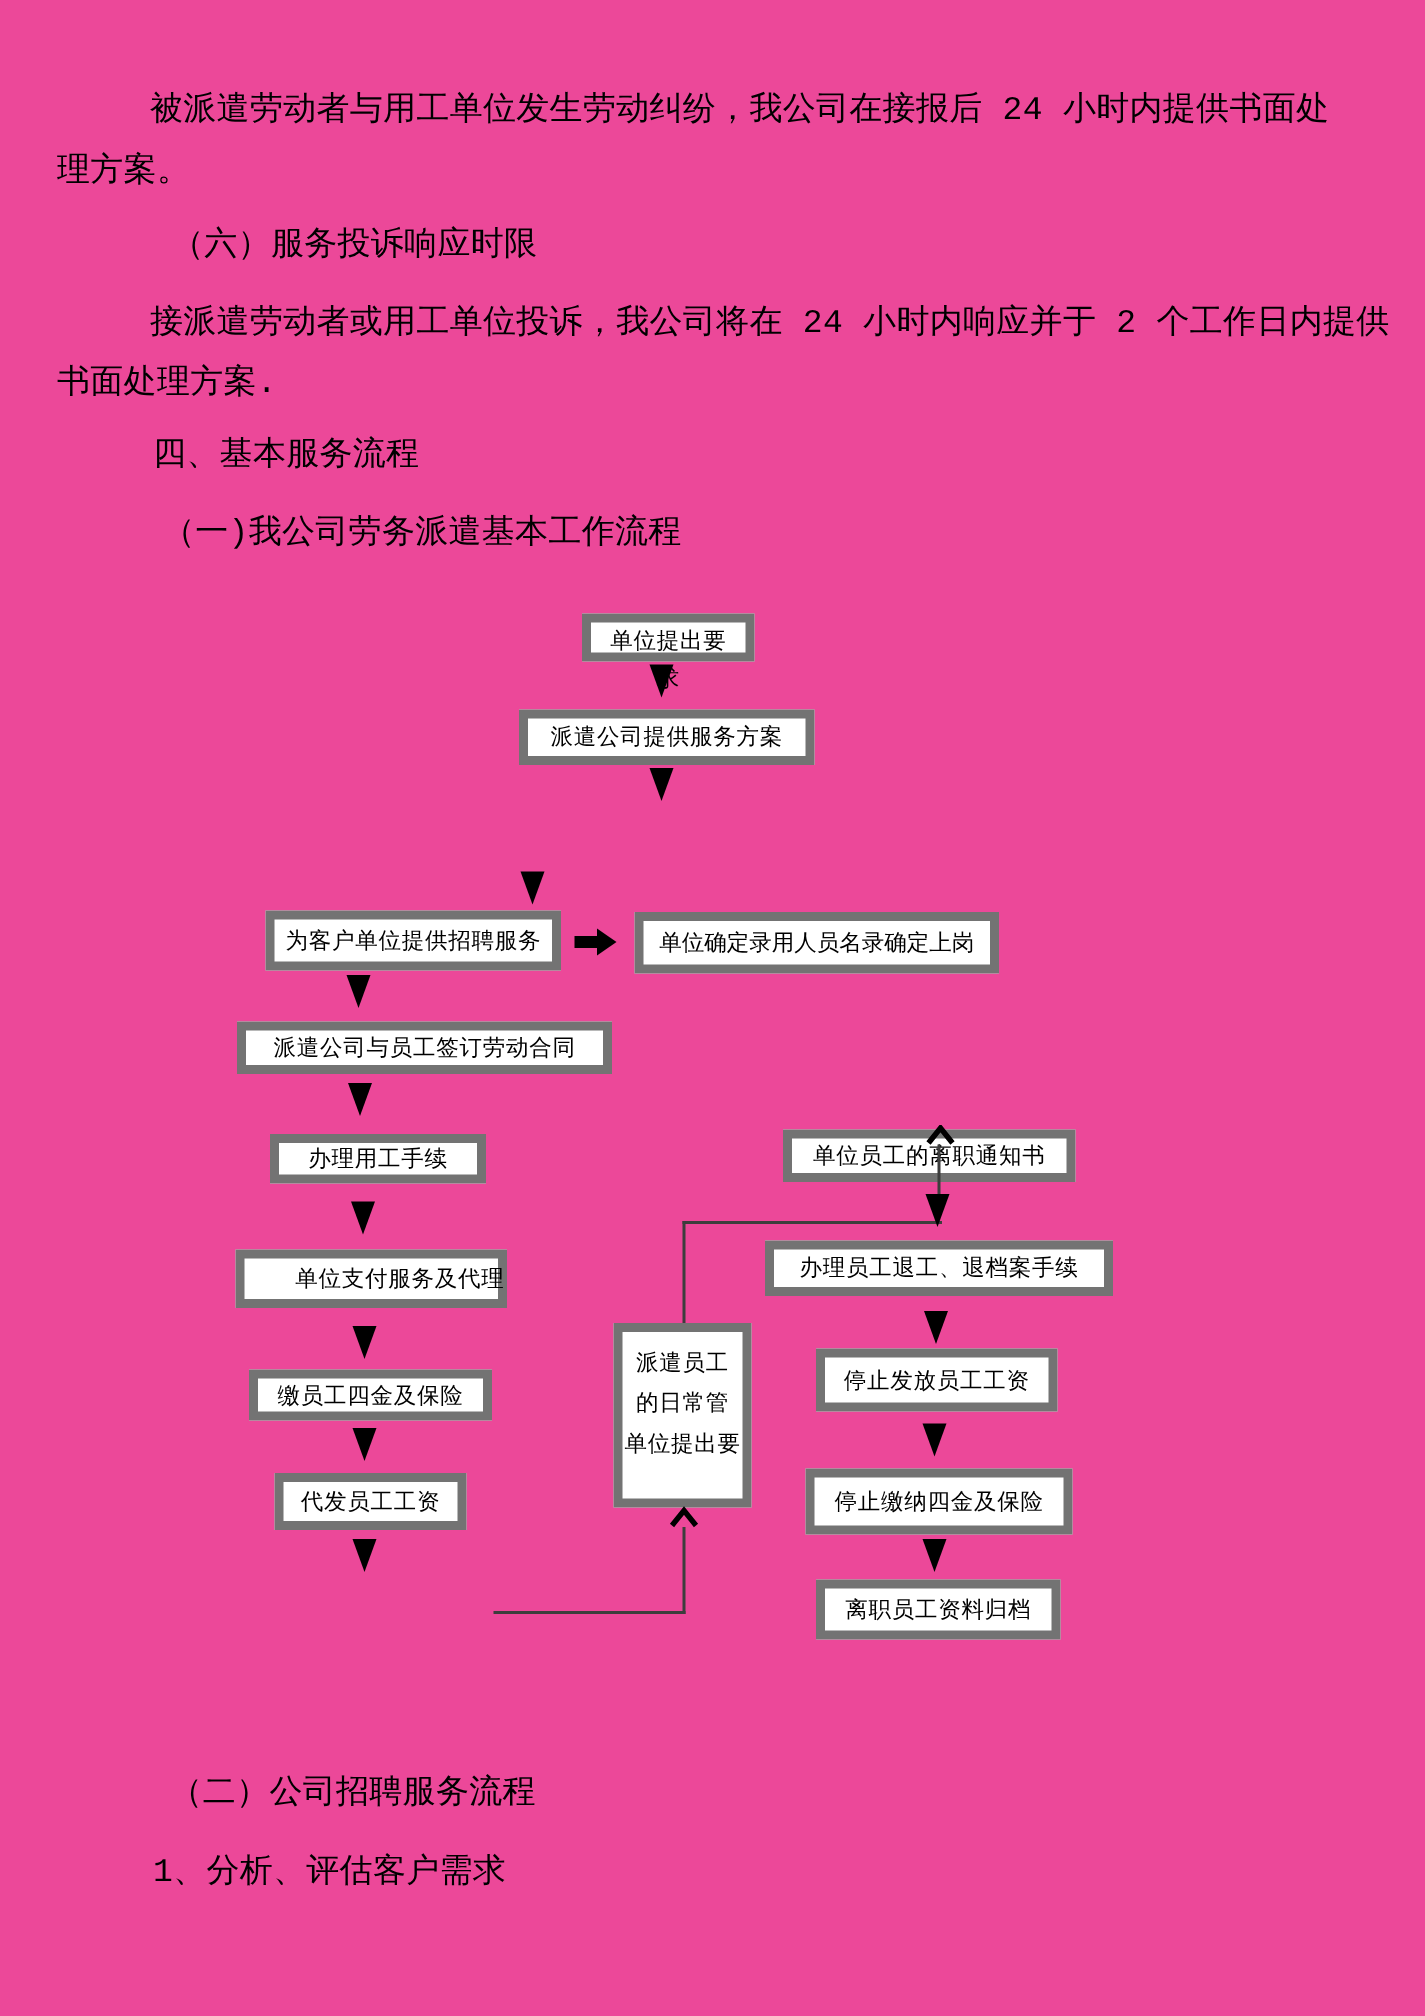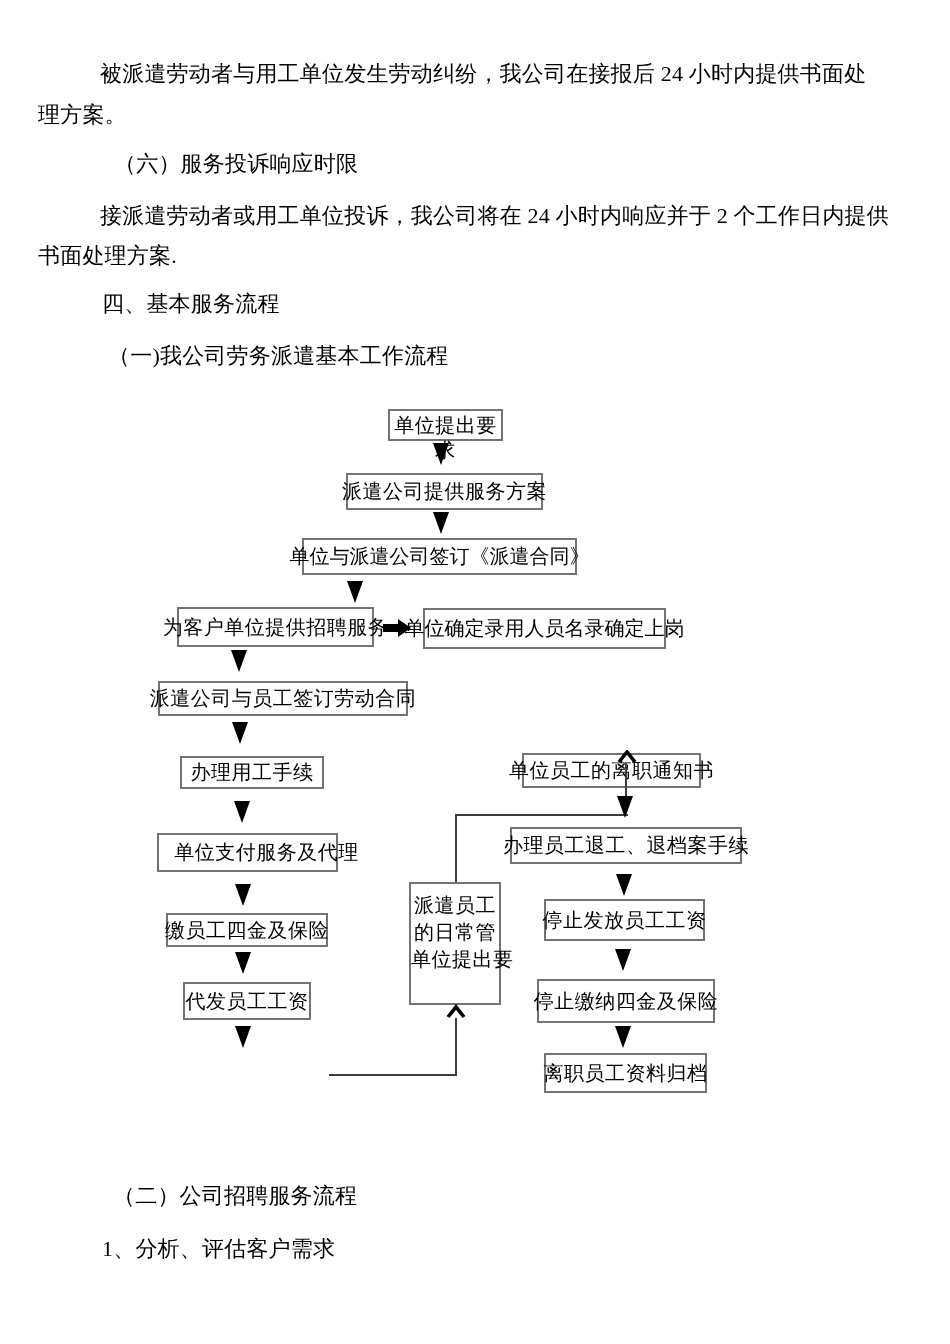--- a/index.html
+++ b/index.html
@@ -1,41 +1,41 @@
 <!DOCTYPE html>
 <html><head>
 <meta charset="utf-8">
 <style>
   html,body { margin:0; padding:0; background:#e8e8e8; }
   #doc {
     position:relative;
     width:950px; height:1344px;
     margin:0 auto;
-    background:#ffffff;
-    font-family:Liberation Serif, serif;
+    background:#ec4899;
+    font-family:Liberation Mono, monospace;
     color:#000;
     overflow:hidden;
   }
   
   .tl { position:absolute; font-size:22px; line-height:24px; white-space:nowrap; letter-spacing:0.2px; }
   .t-p1l1 { left:100px; top:62px; }
   .t-p1l2 { left:38px;  top:103px; }
   .t-h6   { left:114px; top:152px; }
   .t-p2l1 { left:100px; top:204px; }
   .t-p2l2 { left:38px;  top:244px; }
   .t-h4   { left:102px; top:292px; }
   .t-h41  { left:108px; top:344px; }
   .t-h42  { left:113px; top:1184px; }
   .t-i1   { left:102px; top:1237px; }
 
   
   .fbox {
     position:absolute; box-sizing:border-box;
-    border:2px solid #737373; background:#fff;
-    font-size:20px; text-align:center; letter-spacing:0.5px;
+    border:6px solid #737373; background:#fff;
+    font-size:15px; text-align:center; letter-spacing:0.5px;
     display:flex; align-items:center; justify-content:center;
     white-space:nowrap; z-index:1;
   }
   .fbox-ml { display:block; overflow:visible; }
   .fbox-ml span { display:block; text-align:center; white-space:nowrap; }
 
   .b-request    { left:388px; top:409px;  width:115px; height:32px; }
   .b-request .ln1 { line-height:28px; }
   .b-request .ln2 { line-height:22px; }
   .b-plan       { left:346px; top:473px;  width:197px; height:37px; }
@@ -43,21 +43,21 @@
   .b-recruit    { left:177px; top:607px;  width:197px; height:40px; }
   .b-confirm    { left:423px; top:608px;  width:243px; height:41px; letter-spacing:0; }
   .b-labor      { left:158px; top:681px;  width:250px; height:35px; }
   .b-procedures { left:180px; top:756px;  width:144px; height:33px; }
   .b-payment    { left:157px; top:833px;  width:181px; height:39px;padding-left:38px; }
   .b-insurance  { left:166px; top:913px;  width:162px; height:34px; }
   .b-salary     { left:183px; top:982px;  width:128px; height:38px; }
   .b-other      { left:163px; top:1053px; width:166px; height:42px; }
   .b-daily      { left:409px; top:882px;  width:92px;  height:123px; padding-top:8px; }
   .b-daily span { line-height:27px; }
-  .b-notice     { left:522px; top:753px;  width:179px; height:35px; }
+  .b-notice     { left:522px; top:753px;  width:195px; height:35px; }
   .b-quit       { left:510px; top:827px;  width:232px; height:37px; }
   .b-stopsalary { left:544px; top:899px;  width:161px; height:42px; }
   .b-stopins    { left:537px; top:979px;  width:178px; height:44px; }
   .b-archive    { left:544px; top:1053px; width:163px; height:40px; }
 
   
   .cline { position:absolute; background:#3d3d3d; z-index:2; }
   .l1 { left:625px; top:763px;  width:2px;   height:37px; }
   .l2 { left:455px; top:814px;  width:173px; height:2px;  }
   .l3 { left:455px; top:814px;  width:2px;   height:68px; }
@@ -108,21 +108,20 @@
   <div class="tl t-h4">四、基本服务流程</div>
   <div class="tl t-h41">（一)我公司劳务派遣基本工作流程</div>
   <div class="tl t-h42">（二）公司招聘服务流程</div>
   <div class="tl t-i1">1、分析、评估客户需求</div>
 
   <div class="fbox fbox-ml b-request">
     <span class="ln1">单位提出要</span>
     <span class="ln2">求</span>
   </div>
   <div class="fbox b-plan">派遣公司提供服务方案</div>
-  <div class="fbox b-contract">单位与派遣公司签订《派遣合同》</div>
   <div class="fbox b-recruit">为客户单位提供招聘服务</div>
   <div class="fbox b-confirm">单位确定录用人员名录确定上岗</div>
   <div class="fbox b-labor">派遣公司与员工签订劳动合同</div>
   <div class="fbox b-procedures">办理用工手续</div>
   <div class="fbox b-payment">单位支付服务及代理</div>
   <div class="fbox b-insurance">缴员工四金及保险</div>
   <div class="fbox b-salary">代发员工工资</div>
   <div class="fbox fbox-ml b-daily">
     <span>派遣员工</span>
     <span>的日常管</span>

